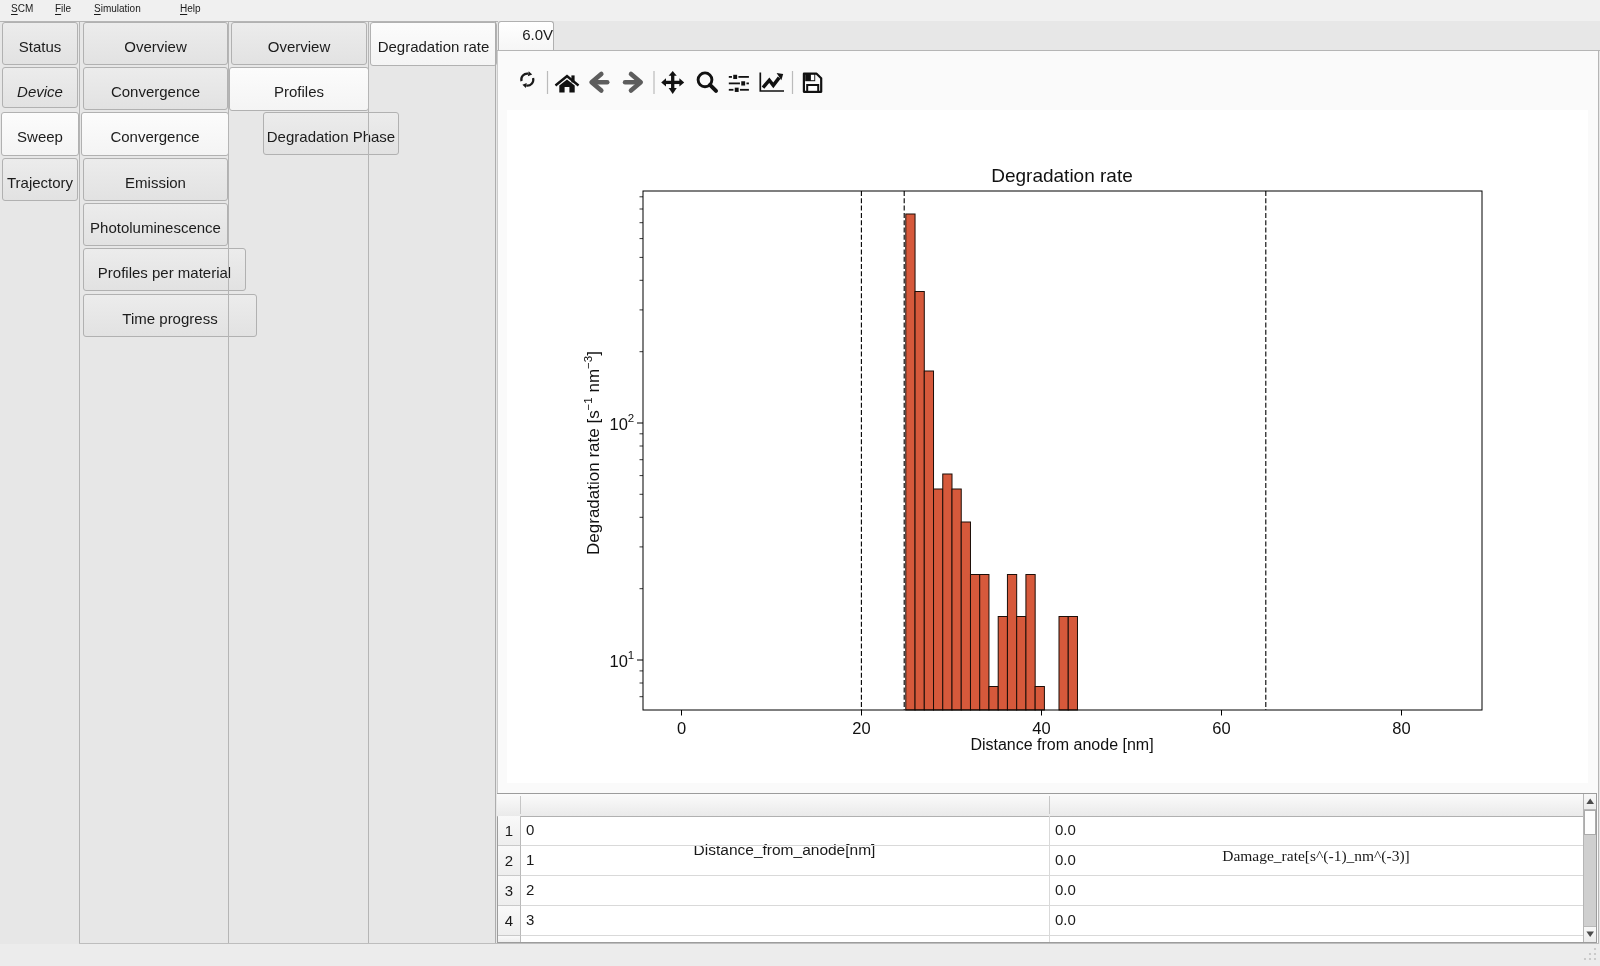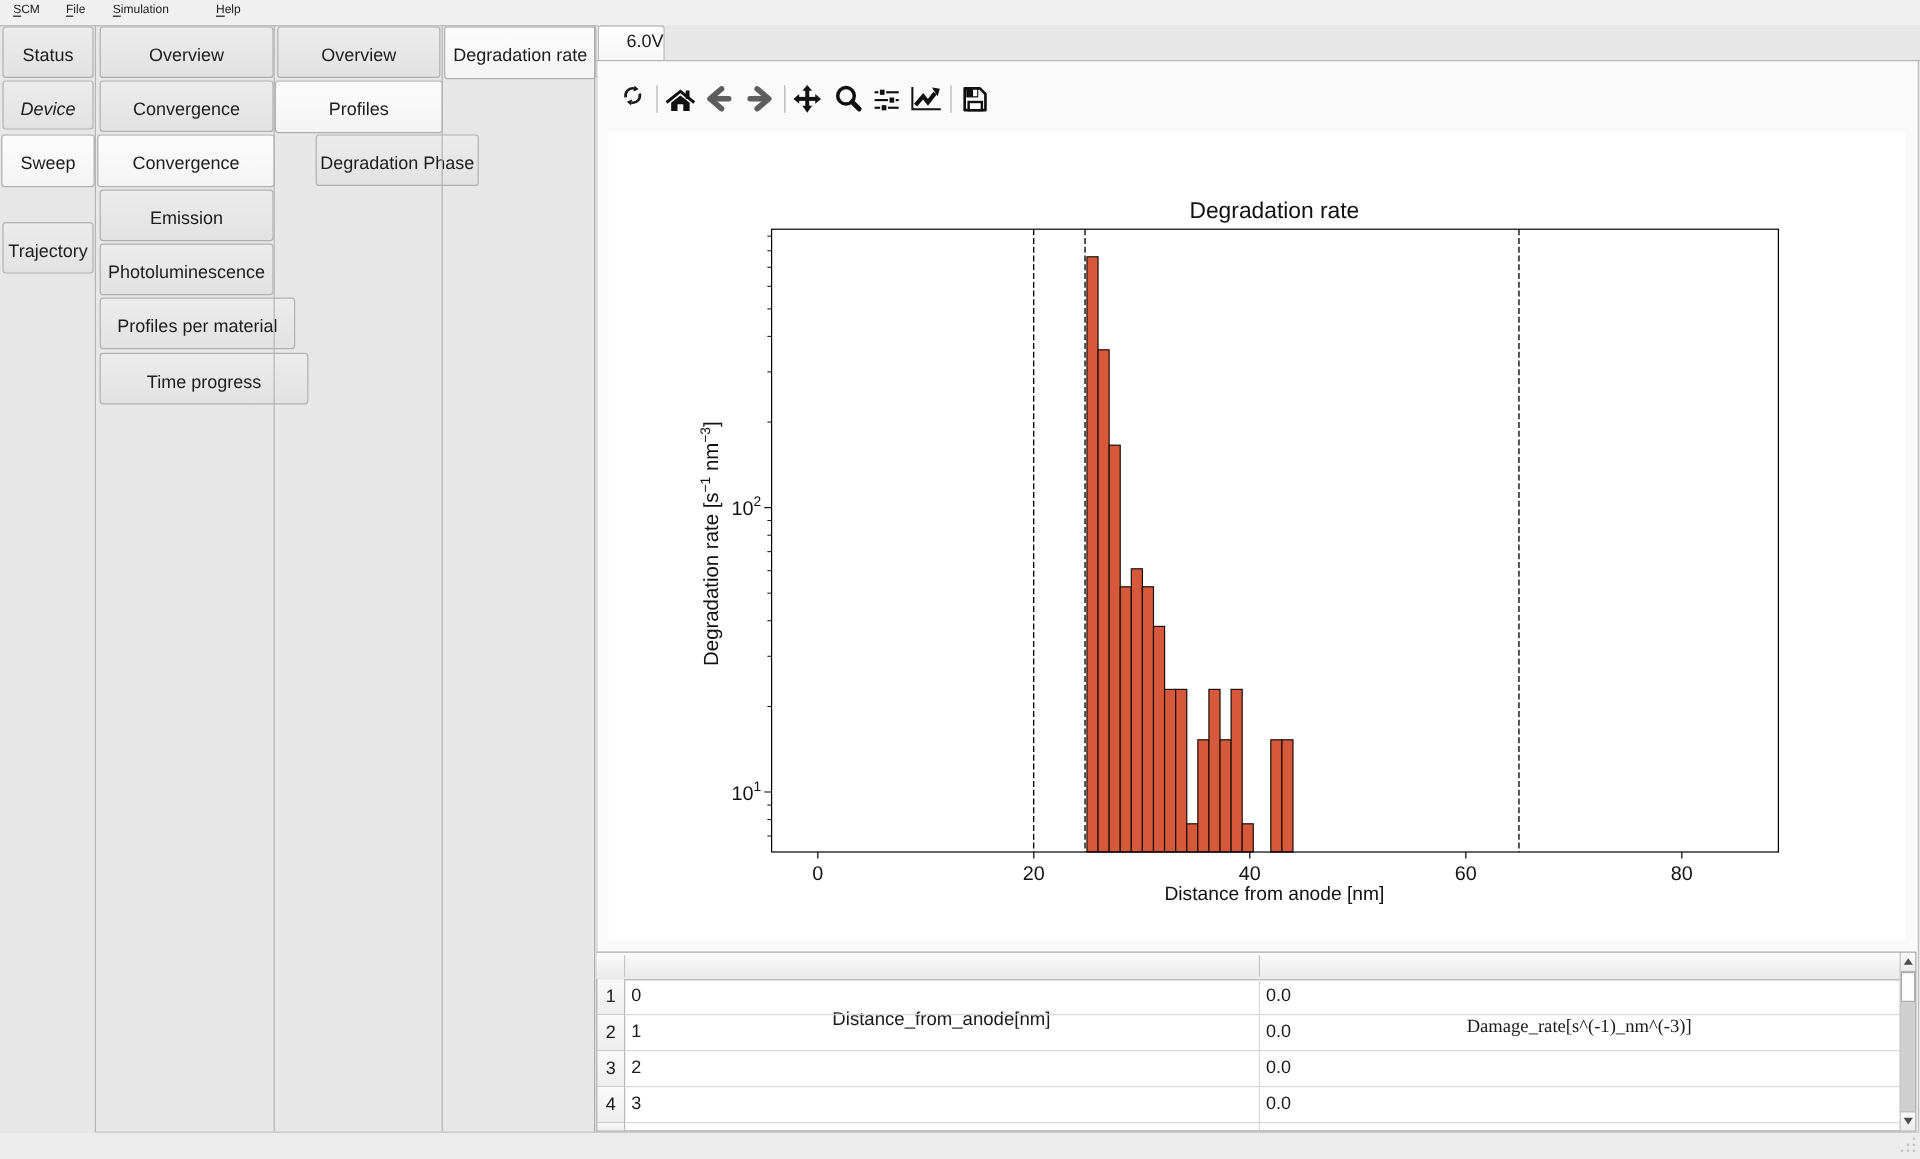--- a/index.html
+++ b/index.html
@@ -44,21 +44,21 @@
     <span class="mitem" style="left:11px;"><u>S</u>CM</span>
     <span class="mitem" style="left:55px;"><u>F</u>ile</span>
     <span class="mitem" style="left:94px;"><u>S</u>imulation</span>
     <span class="mitem" style="left:180px;"><u>H</u>elp</span>
   </div>
   <div class="hline" style="left:0;top:21px;width:498px;"></div>
 
   <div class="vtab" style="left:2px;top:22px;width:76px;height:43px;">Status</div>
   <div class="vtab" style="left:2px;top:67px;width:76px;height:41px;font-style:italic;">Device</div>
   <div class="vtab sel" style="left:1px;top:112px;width:78px;height:44px;">Sweep</div>
-  <div class="vtab" style="left:2px;top:158px;width:76px;height:43px;margin-top:27px;">Trajectory</div>
+  <div class="vtab" style="left:2px;top:158px;width:76px;height:43px;">Trajectory</div>
 
   <div class="vtab" style="left:83px;top:22px;width:145px;height:43px;">Overview</div>
   <div class="vtab" style="left:83px;top:67px;width:145px;height:43px;">Convergence</div>
   <div class="vtab sel" style="left:81px;top:112px;width:148px;height:44px;">Convergence</div>
   <div class="vtab" style="left:83px;top:158px;width:145px;height:43px;">Emission</div>
   <div class="vtab" style="left:83px;top:203px;width:145px;height:43px;">Photoluminescence</div>
   <div class="vtab" style="left:83px;top:248px;width:163px;height:43px;">Profiles per material</div>
   <div class="vtab" style="left:83px;top:294px;width:174px;height:43px;">Time progress</div>
 
   <div class="vtab" style="left:231px;top:22px;width:136px;height:43px;">Overview</div>

